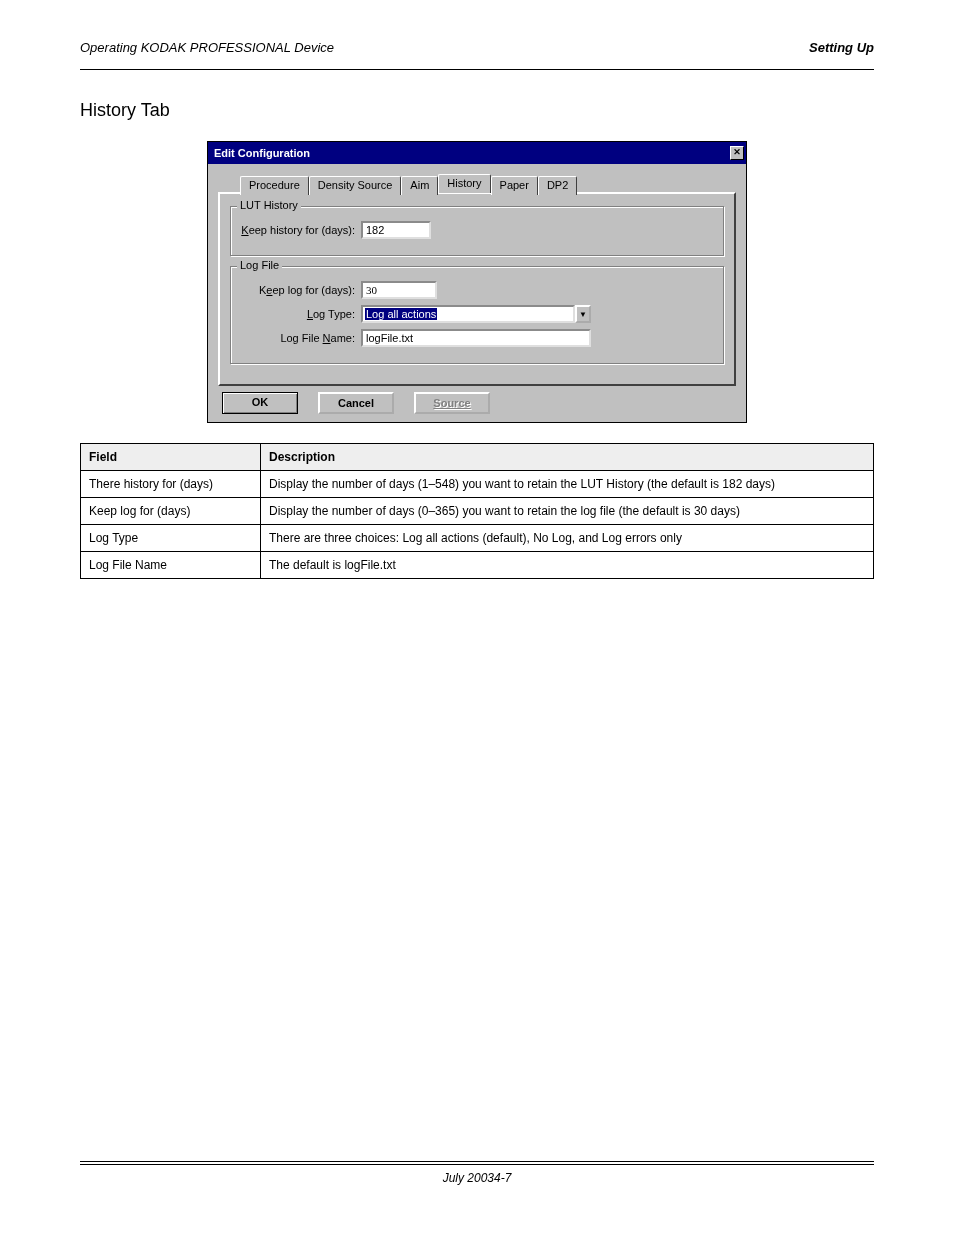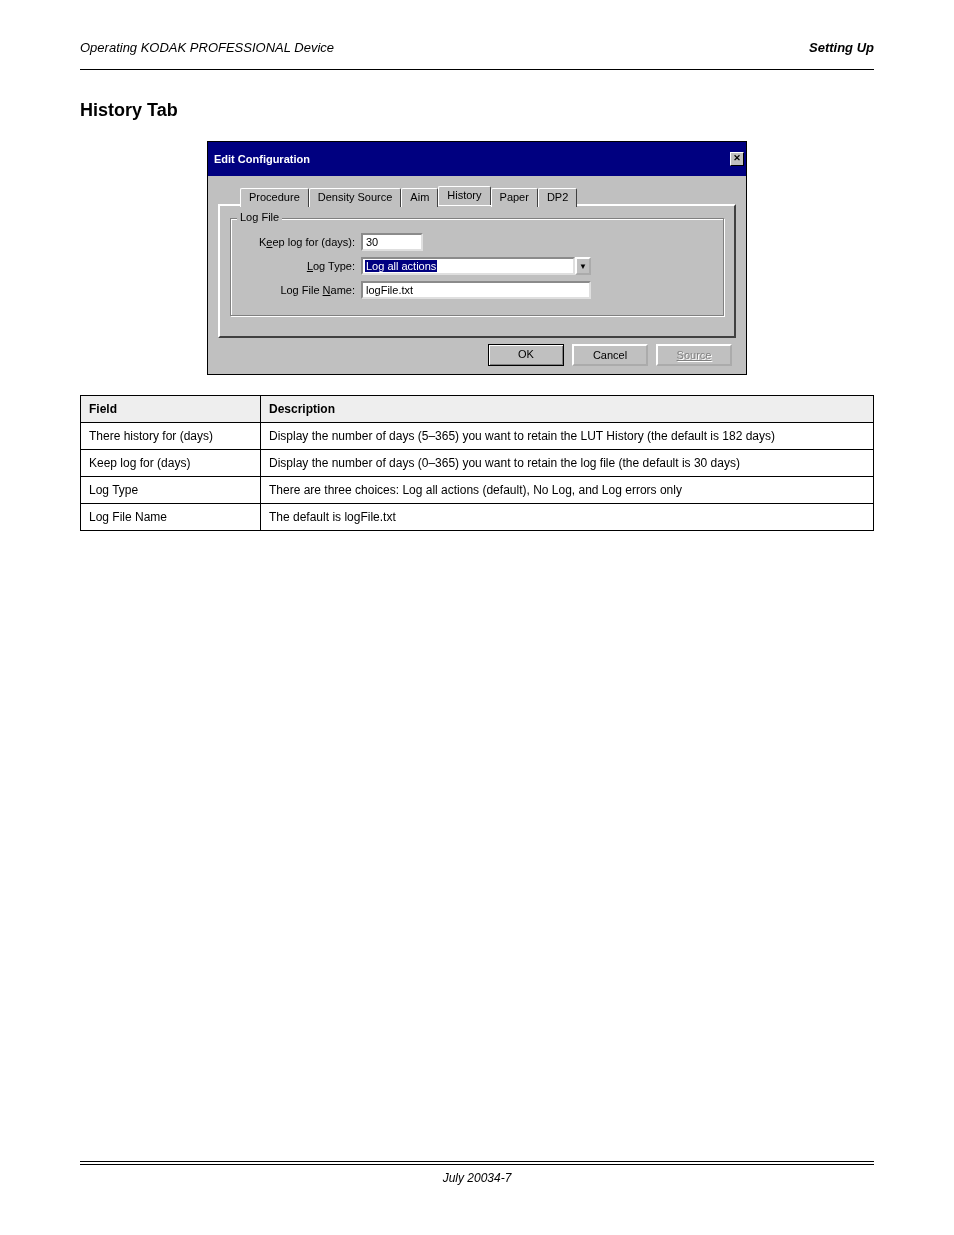--- a/index.html
+++ b/index.html
@@ -17,42 +17,42 @@
     justify-content: space-between;
     border-bottom: 1px solid #000;
     padding-bottom: 14px;
     margin-bottom: 30px;
     font-size: 13px;
   }
   .page-header .left { font-style: italic; }
   .page-header .right { font-weight: bold; font-style: italic; }
   .section-title {
     font-size: 18px;
-    font-weight: bold;
+    font-weight: normal;
     margin-bottom: 20px;
   }
 
   
   .dialog {
     width: 540px;
     margin: 0 auto 10px auto;
     border: 1px solid #000;
     background: #c0c0c0;
     font-family: "MS Sans Serif", Tahoma, sans-serif;
     font-size: 11px;
   }
   .titlebar {
     background: #000080;
     color: #fff;
     display: flex;
     justify-content: space-between;
     align-items: center;
     padding: 2px 2px 2px 6px;
     font-weight: bold;
-    height: 34px;
+    height: 22px;
   }
   .titlebar-close {
     width: 14px; height: 14px;
     background: #c0c0c0;
     border: 1px solid #fff;
     border-right-color: #000;
     border-bottom-color: #000;
     color: #000;
     font-size: 9px;
     line-height: 11px;
@@ -148,23 +148,23 @@
   }
   .combo-btn {
     width: 16px; height: 18px;
     border: 2px outset #fff;
     background: #c0c0c0;
     display:flex;align-items:center;justify-content:center;
     font-size: 8px;
   }
   .button-row {
     display: flex;
-    justify-content: flex-end;
-    gap: 8px;
+    gap: 20px;
     padding: 6px 4px 2px 4px;
+    font-weight: bold;
   }
   .win-btn {
     width: 76px;
     height: 22px;
     border: 2px outset #fff;
     background: #c0c0c0;
     font-size: 11px;
     text-align: center;
     line-height: 18px;
     cursor: default;
@@ -222,26 +222,33 @@
     <div class="tab-panel">
       <div class="tabs">
         <div class="tab">Procedure</div>
         <div class="tab">Density Source</div>
         <div class="tab">Aim</div>
         <div class="tab active">History</div>
         <div class="tab">Paper</div>
         <div class="tab">DP2</div>
       </div>
 
+      <div class="groupbox">
+        <span class="groupbox-label">LUT History</span>
+        <div class="field-row">
+          <span class="field-label"><span class="u">K</span>eep history for (days):</span>
+          <input class="text-input" style="width: 70px;" value="182">
+        </div>
+      </div>
 
       <div class="groupbox">
         <span class="groupbox-label">Log File</span>
         <div class="field-row">
           <span class="field-label">K<span class="u">e</span>ep log for (days):</span>
-          <input class="text-input" style="width: 62px;" value="30">
+          <input class="text-input" style="width: 76px; font-family: Liberation Serif, serif;" value="30">
         </div>
         <div class="field-row">
           <span class="field-label"><span class="u">L</span>og Type:</span>
           <div class="combo">
             <div class="combo-text"><span class="combo-text-sel">Log all actions</span></div>
             <div class="combo-btn">▼</div>
           </div>
         </div>
         <div class="field-row">
           <span class="field-label">Log File <span class="u">N</span>ame:</span>
@@ -261,21 +268,21 @@
 <table class="fields">
   <thead>
     <tr>
       <th>Field</th>
       <th>Description</th>
     </tr>
   </thead>
   <tbody>
     <tr>
       <td>There history for (days)</td>
-      <td>Display the number of days (5–365) you want to retain the LUT History (the default is 182 days)</td>
+      <td>Display the number of days (1–548) you want to retain the LUT History (the default is 182 days)</td>
     </tr>
     <tr>
       <td>Keep log for (days)</td>
       <td>Display the number of days (0–365) you want to retain the log file (the default is 30 days)</td>
     </tr>
     <tr>
       <td>Log Type</td>
       <td>There are three choices: Log all actions (default), No Log, and Log errors only</td>
     </tr>
     <tr>

